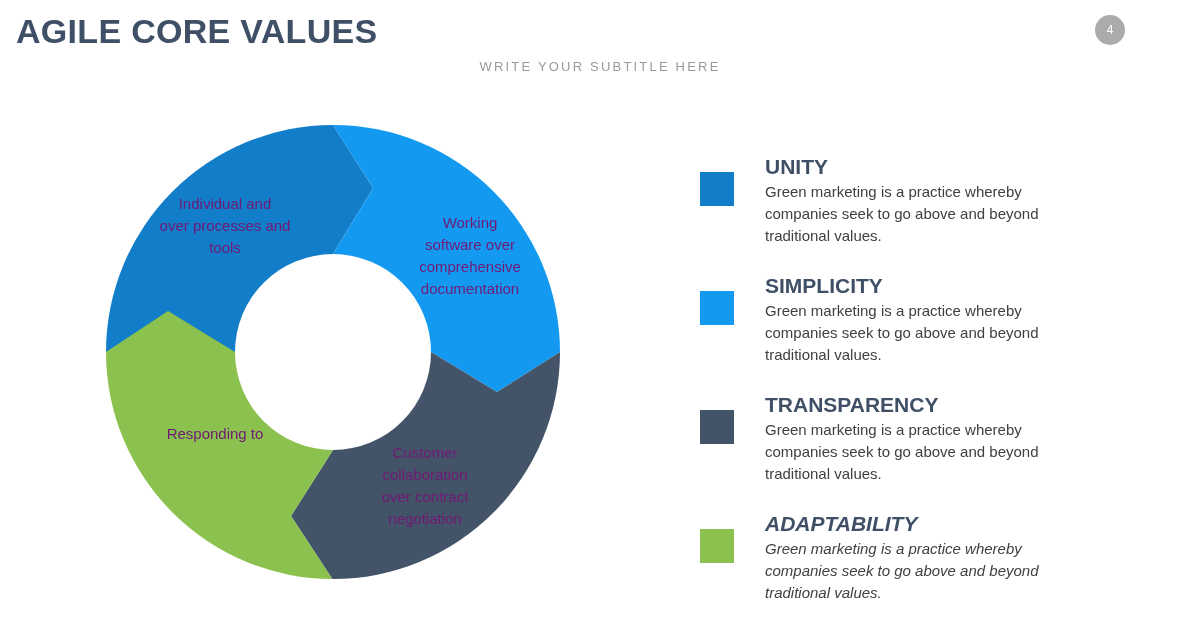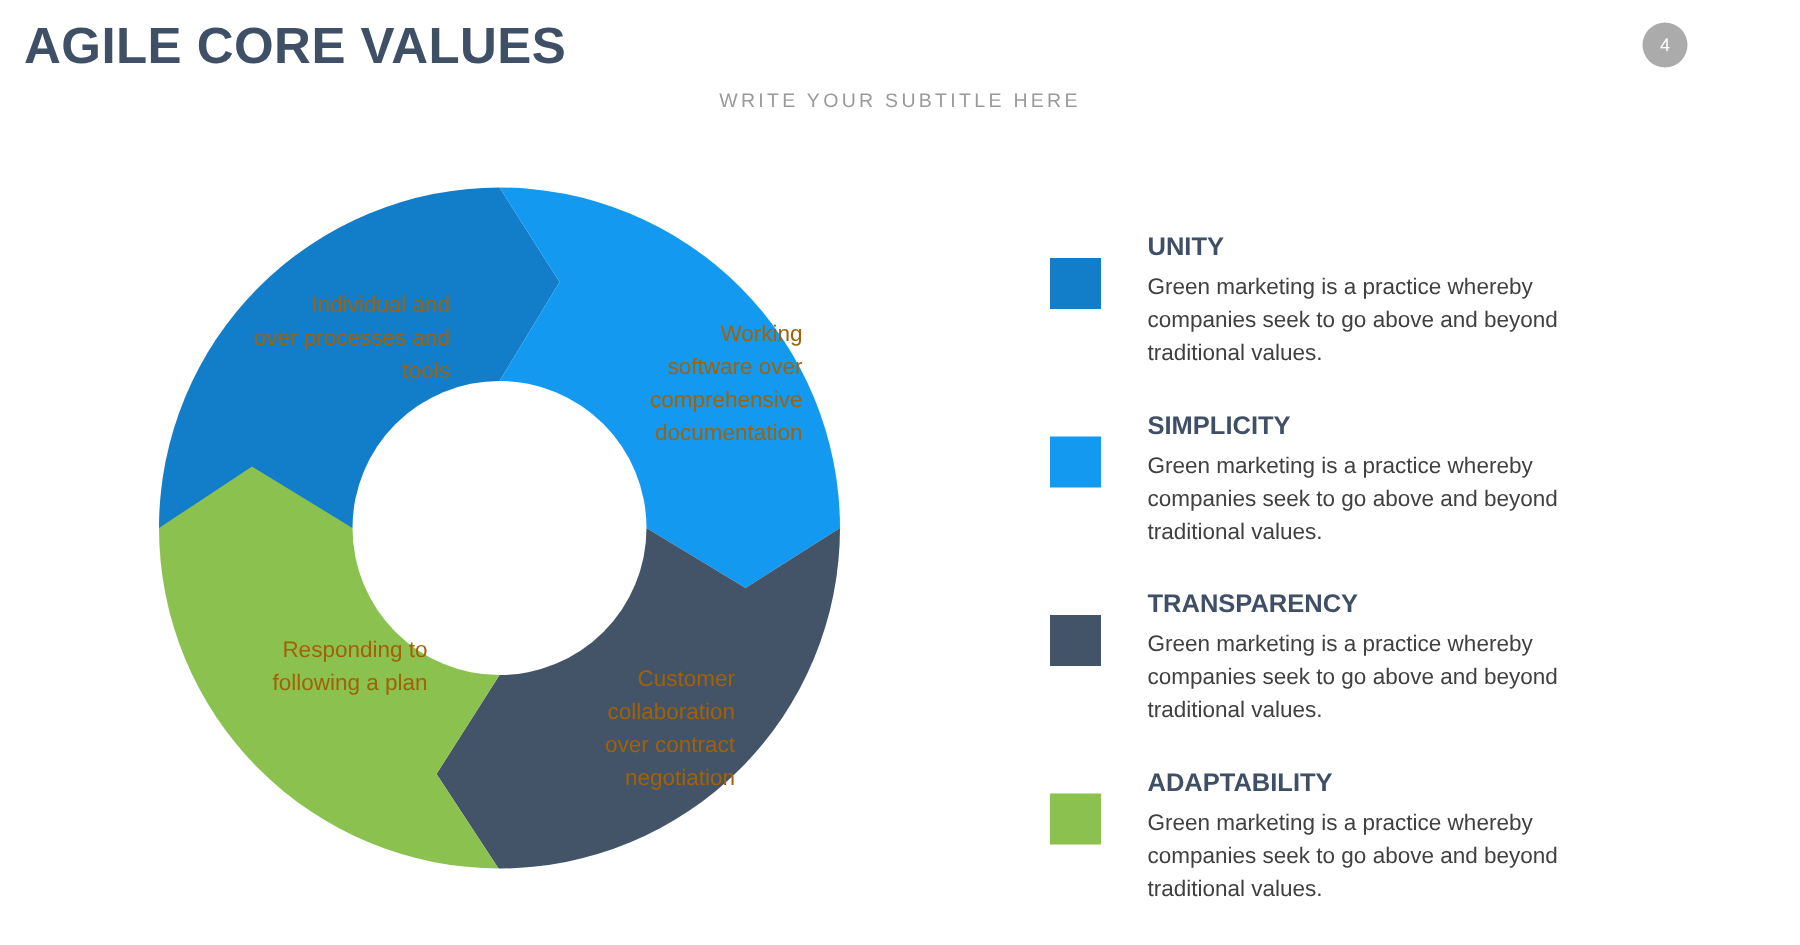--- a/index.html
+++ b/index.html
@@ -16,28 +16,28 @@
     text-align: center; font-size: 13px; color: #9a9a9a; letter-spacing: 2.2px;
   }
   .page-badge {
     position: absolute; left: 1095px; top: 15px; width: 30px; height: 30px;
     border-radius: 50%; background: #ababab; color: #fff;
     font-size: 12px; text-align: center; line-height: 30px;
   }
 
   .ring { position: absolute; left: 0; top: 0; width: 1200px; height: 630px; }
   .seg-label {
-    position: absolute; color: #a16207; font-size: 15px; line-height: 22px;
-    text-align: right;
+    position: absolute; color: #701a75; font-size: 15px; line-height: 22px;
+    text-align: center;
   }
 
   .legend-item { position: absolute; left: 700px; width: 400px; height: 110px; }
   .legend-swatch { position: absolute; left: 0; top: 17px; width: 34px; height: 34px; }
   .legend-title {
-    position: absolute; left: 65px; top: 0; font-size: 17px; font-weight: bold;
+    position: absolute; left: 65px; top: 0; font-size: 21px; font-weight: bold;
     color: #3f4f66; white-space: nowrap; text-align: right;
   }
   .legend-desc {
     position: absolute; left: 65px; top: 26px; width: 290px;
     font-size: 15px; line-height: 22px; color: #404040;
   }
 </style>
 </head>
 <body>
 
@@ -79,35 +79,34 @@
   <div>documentation</div>
 </div>
 <div class="seg-label" style="left:360px; top:442px; width:130px;">
   <div>Customer</div>
   <div>collaboration</div>
   <div>over contract</div>
   <div>negotiation</div>
 </div>
 <div class="seg-label" style="left:145px; top:423px; width:140px;">
   <div>Responding to</div>
-  <div>following a plan</div>
 </div>
 
 <div class="legend-item" style="top:155px;">
   <div class="legend-swatch" style="background:#127dc9;"></div>
   <div class="legend-title">UNITY</div>
   <div class="legend-desc">Green marketing is a practice whereby companies seek to go above and beyond traditional values.</div>
 </div>
 <div class="legend-item" style="top:274px;">
   <div class="legend-swatch" style="background:#139af0;"></div>
   <div class="legend-title">SIMPLICITY</div>
   <div class="legend-desc">Green marketing is a practice whereby companies seek to go above and beyond traditional values.</div>
 </div>
 <div class="legend-item" style="top:393px;">
   <div class="legend-swatch" style="background:#435368;"></div>
   <div class="legend-title">TRANSPARENCY</div>
   <div class="legend-desc">Green marketing is a practice whereby companies seek to go above and beyond traditional values.</div>
 </div>
-<div class="legend-item" style="top:512px;">
+<div class="legend-item" style="top:512px;font-style:italic;">
   <div class="legend-swatch" style="background:#8bc14f;"></div>
   <div class="legend-title">ADAPTABILITY</div>
   <div class="legend-desc">Green marketing is a practice whereby companies seek to go above and beyond traditional values.</div>
 </div>
 
 </body></html>

